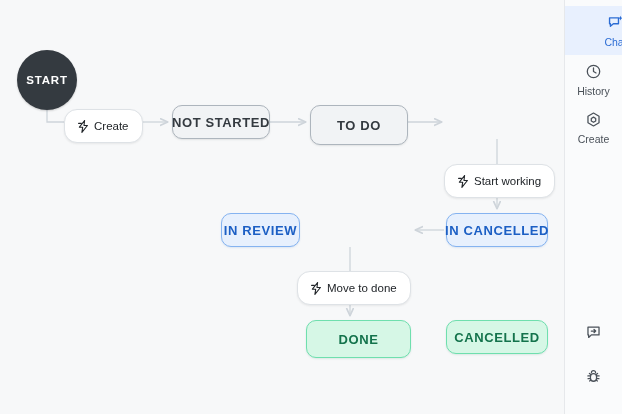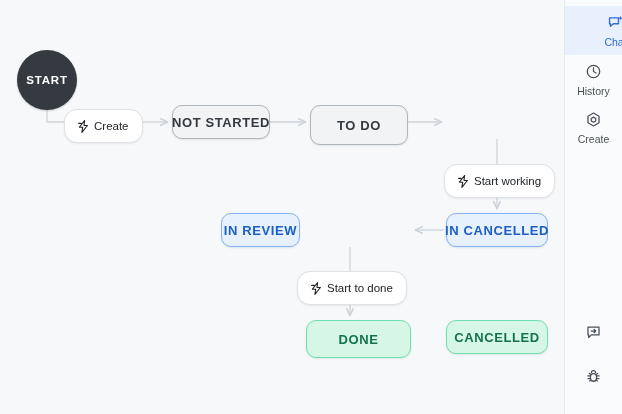--- a/index.html
+++ b/index.html
@@ -184,21 +184,21 @@
       <span>Start working</span>
     </div>
 
     <div class="pill" style="left:297px; top:271px;">
       <span class="bolt">
         <svg width="11" height="13" viewBox="0 0 11 13" xmlns="http://www.w3.org/2000/svg">
           <path d="M6.6,0.5 L1.4,7.2 L4.7,7.2 L3.9,12.4 L9.4,5.5 L6,5.5 Z" fill="#ffffff" stroke="#212529" stroke-width="1.1" stroke-linejoin="round"></path>
           <path d="M0.6,3.4 L3.4,3.4" stroke="#212529" stroke-width="1.1" stroke-linecap="round"></path>
         </svg>
       </span>
-      <span>Start to done</span>
+      <span>Move to done</span>
     </div>
 
   </div>
 
   <div id="sidebar">
 
     <div id="sidebar-top">
 
       <div class="side-item active">
         <span>

